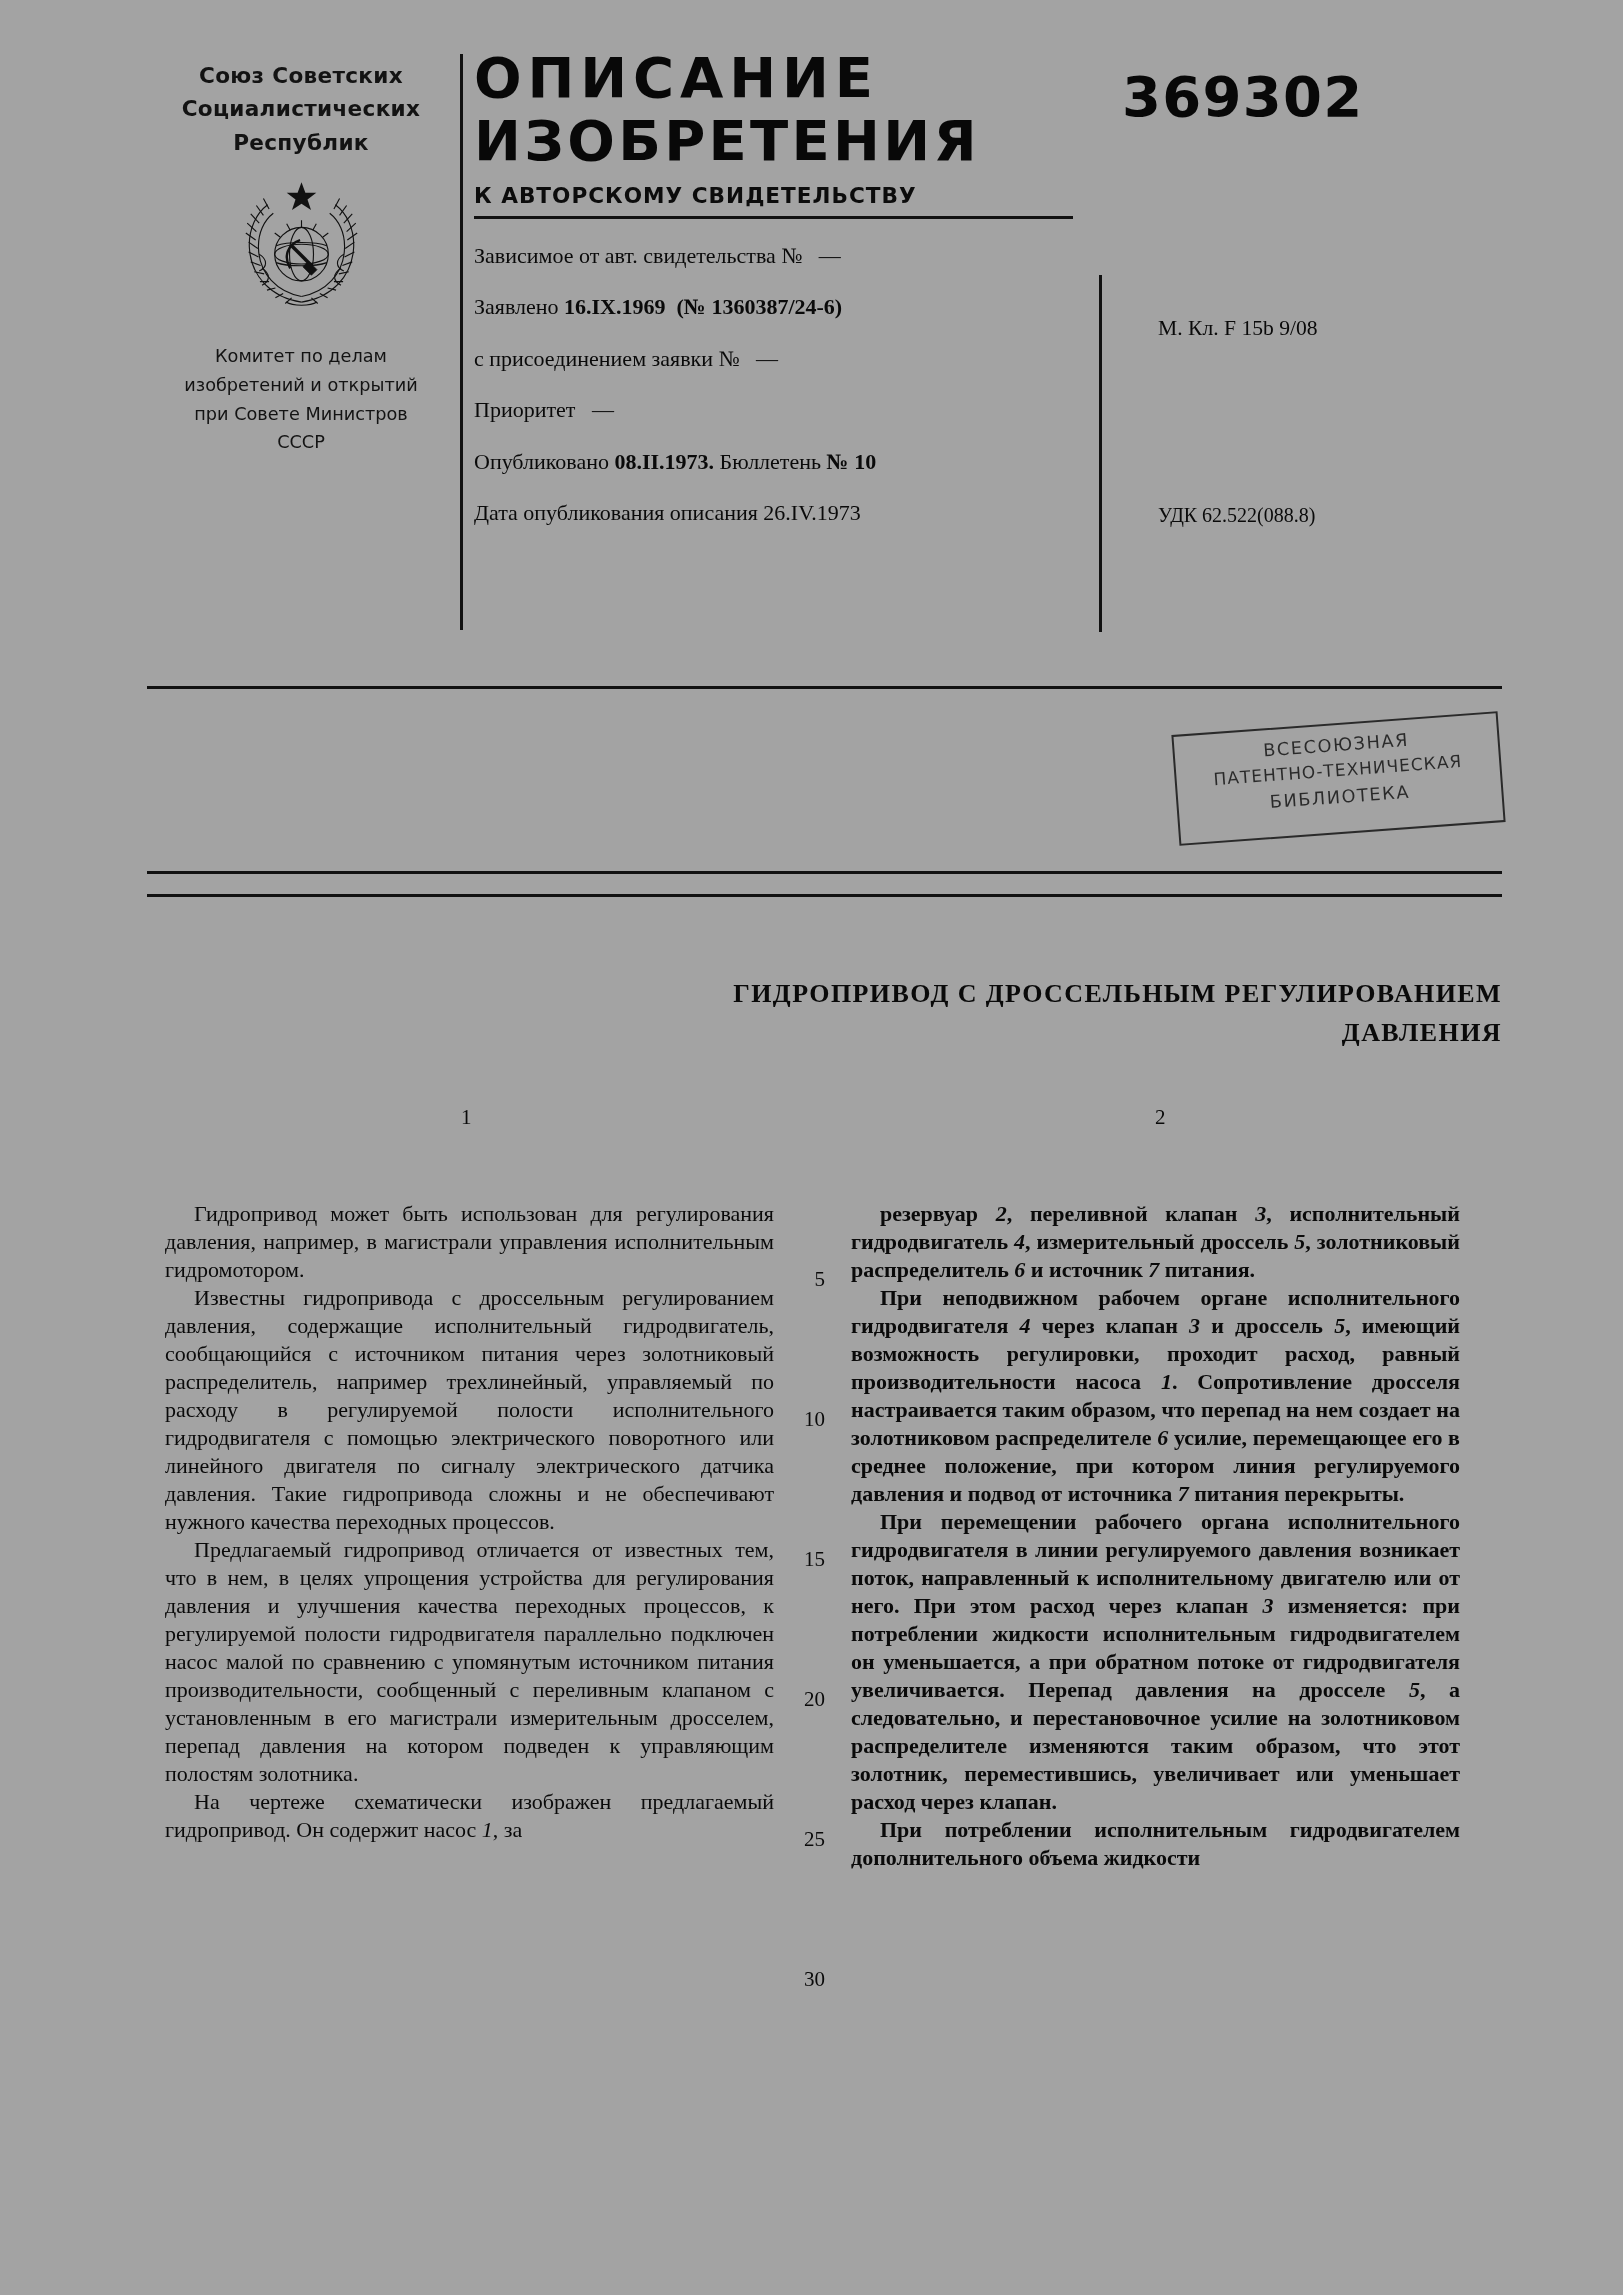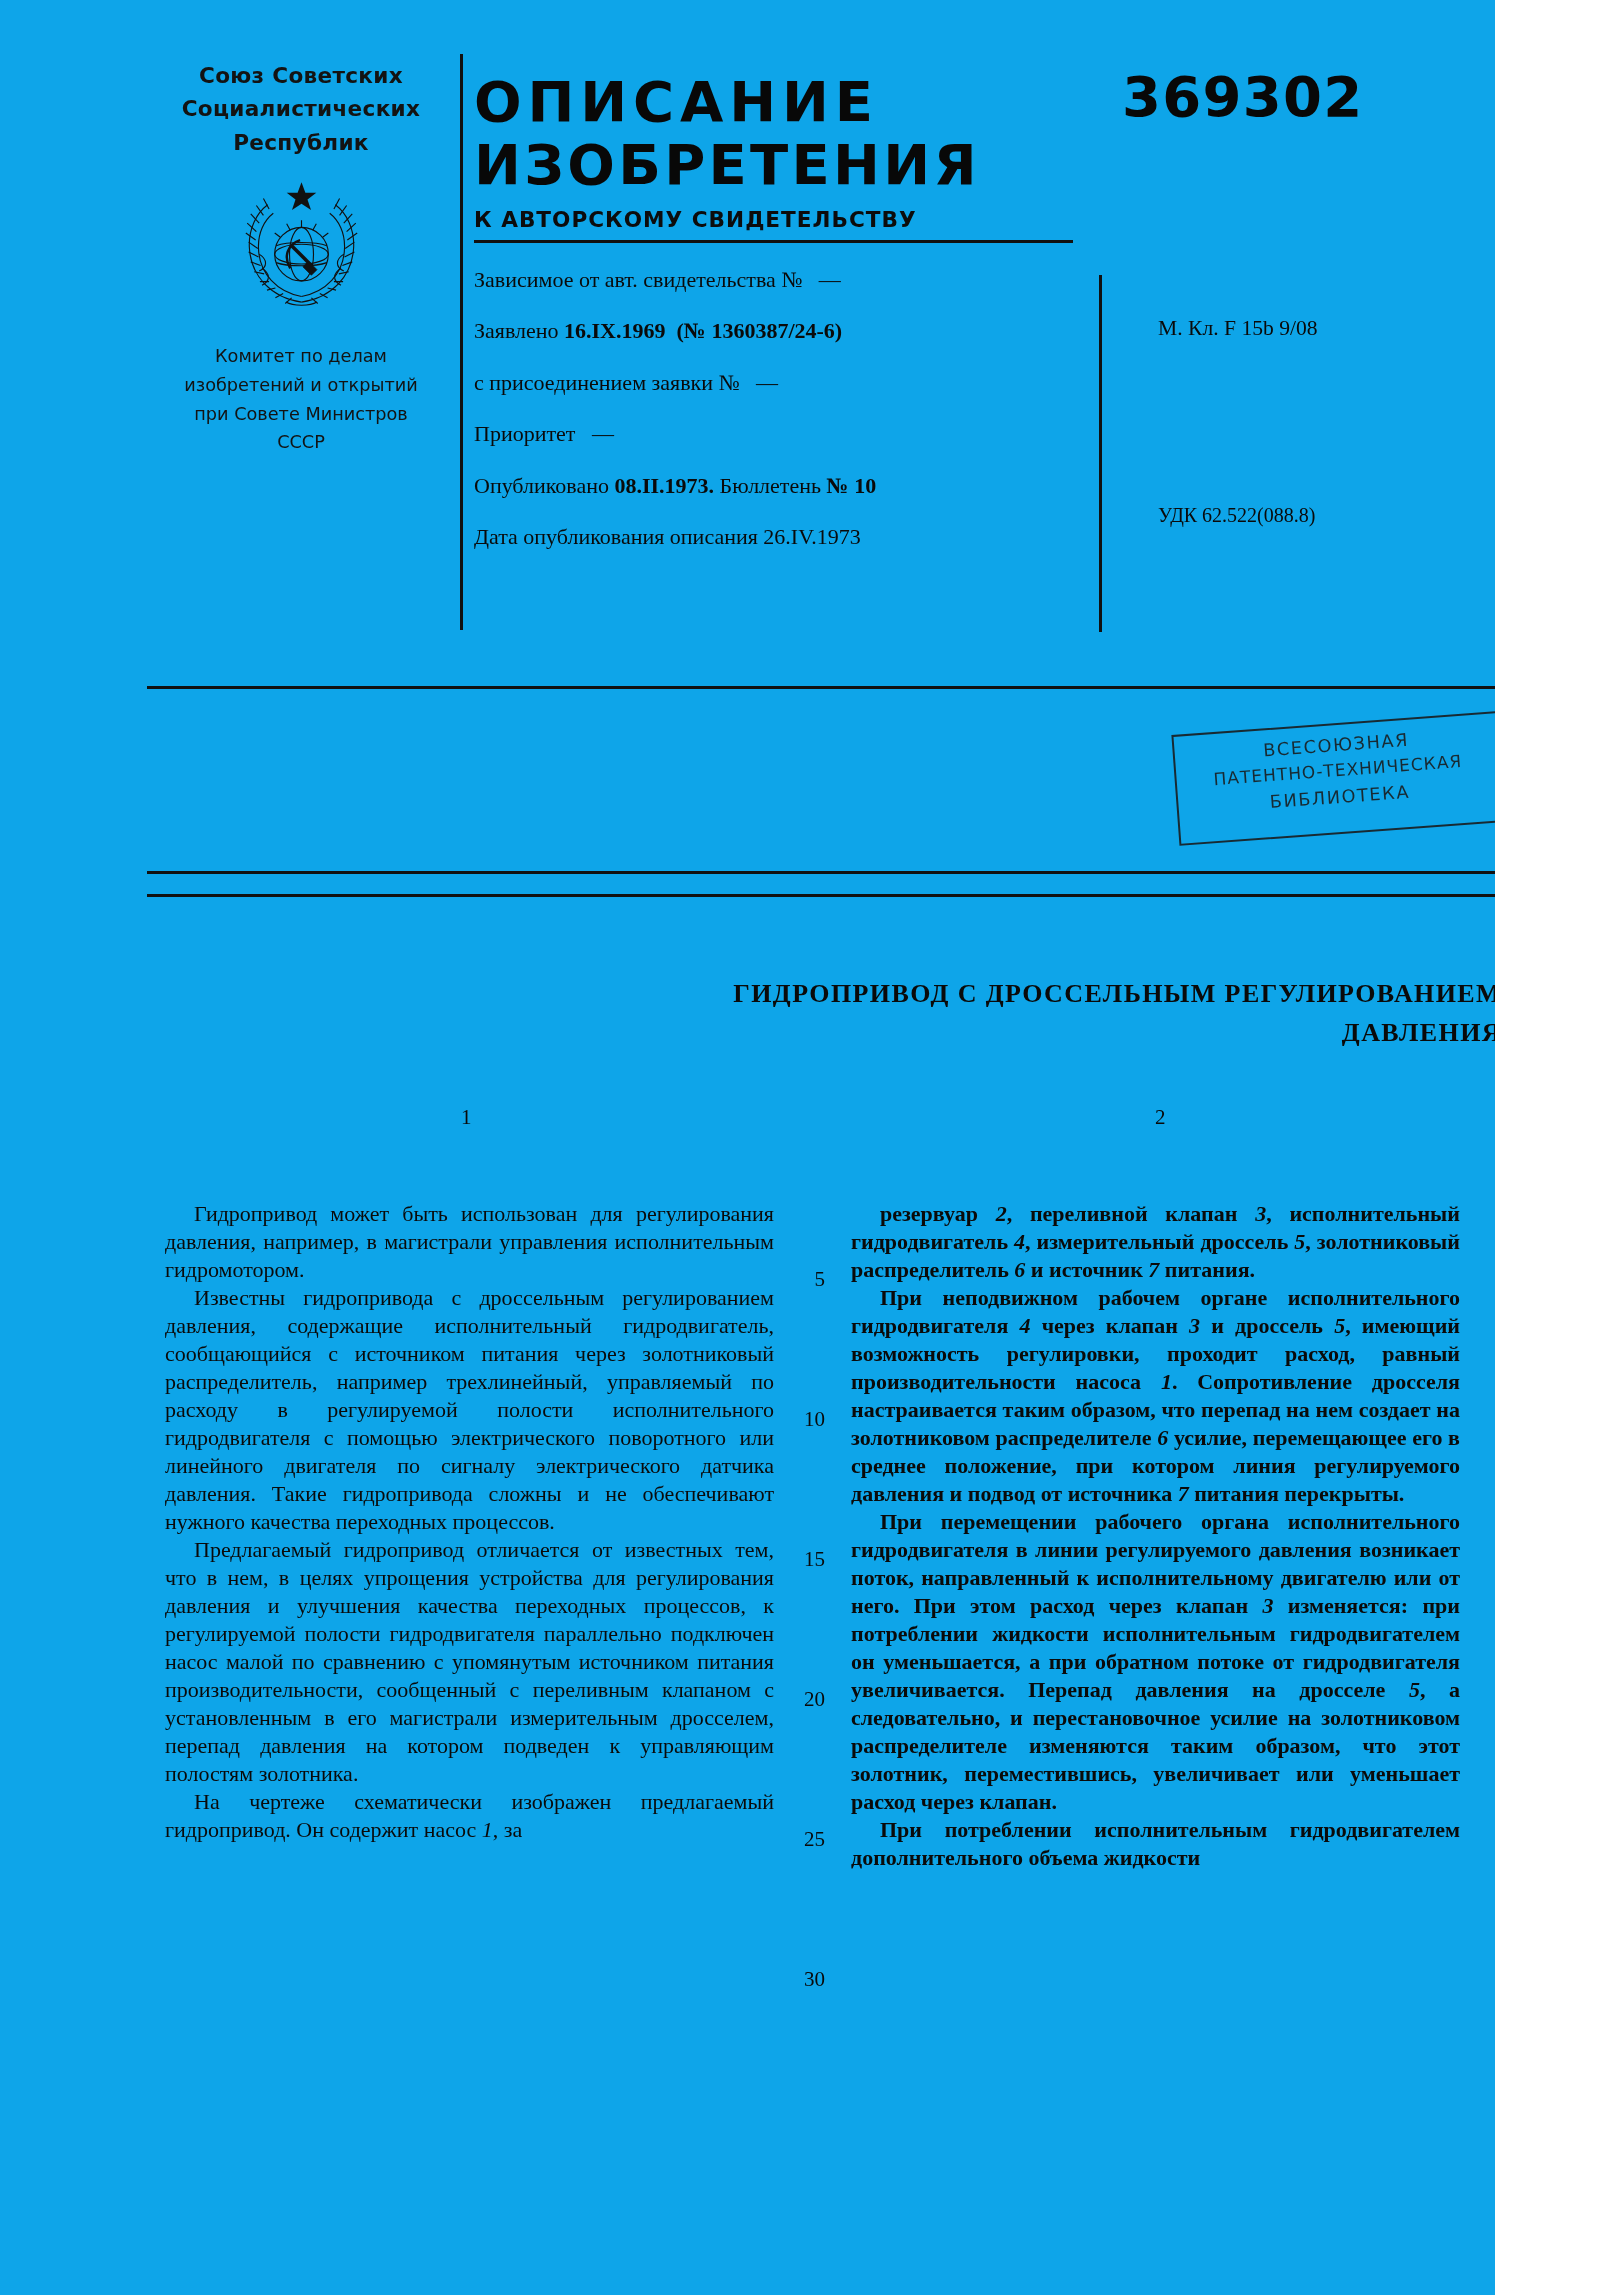--- a/index.html
+++ b/index.html
@@ -2,23 +2,23 @@
 <html style="font-size:10.5px"><head>
 <meta charset="utf-8">
 <style>
   html, body {
     margin: 0;
     padding: 0;
     background: #ffffff;
   }
   .page {
     position: relative;
-    width: 1495px;
+    width: 1623px;
     height: 2295px;
-    background: #0ea5e9;
+    background: #a3a3a3;
     font-family: "Liberation Serif", "DejaVu Serif", serif;
     color: #0a0a0a;
     overflow: hidden;
   }
 
   
   .header {
     position: absolute;
     left: 147px;
     top: 59px;
@@ -84,21 +84,20 @@
     top: -11.8px;
     width: 615px;
   }
   .big-title {
     font-family: "DejaVu Sans", sans-serif;
     font-weight: 700;
     font-size: 56px;
     letter-spacing: 5.9px;
     line-height: 1.12;
     color: #080808;
-    margin-top: 24px;
   }
   .big-title .l2 { letter-spacing: 3.3px; }
   .sub-title {
     font-family: "DejaVu Sans", sans-serif;
     font-weight: 700;
     font-size: 21.6px;
     letter-spacing: 1px;
     margin-top: 10.5px;
     color: #0c0c0c;
   }

